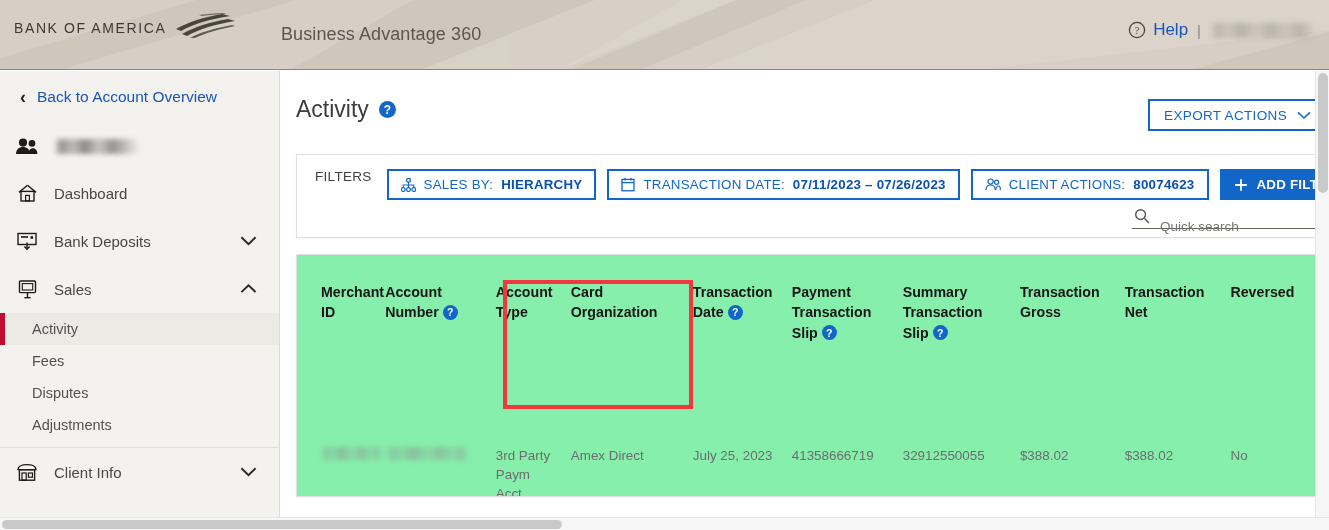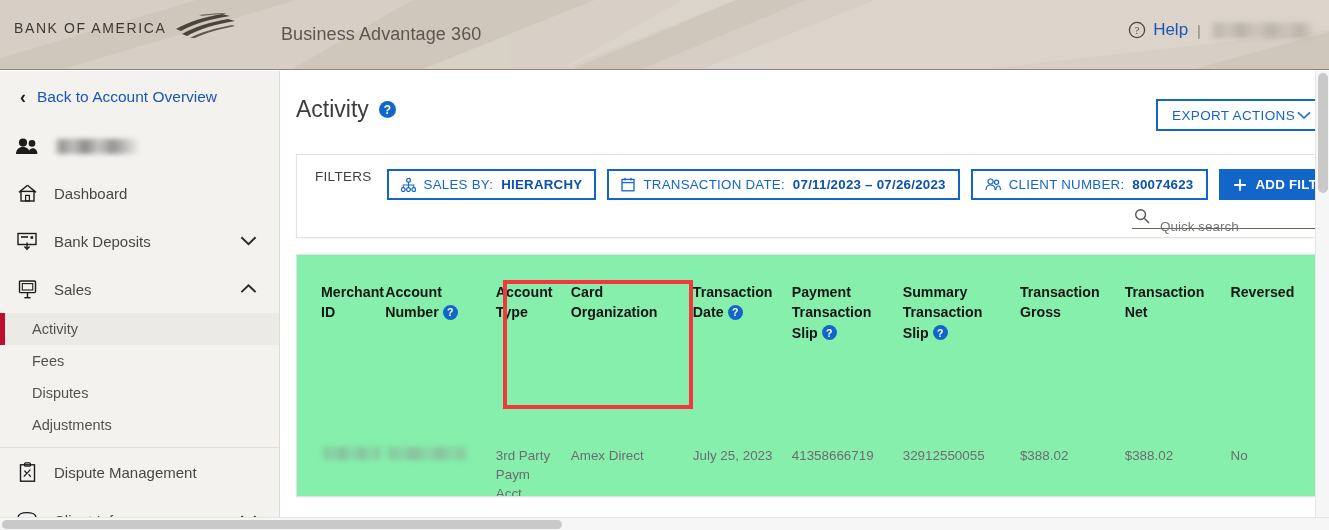--- a/index.html
+++ b/index.html
@@ -119,21 +119,21 @@
     background: #1266c8; color: #fff; font-size: 12px; font-weight: bold;
     display: inline-flex; align-items: center; justify-content: center;
     line-height: 1;
   }
   .qmark.sm { width: 15px; height: 15px; font-size: 10.5px; }
 
   .export-btn {
     position: absolute; right: 2px; top: 28px;
     border: 2px solid #1266c8; color: #1266c8;
     background: #fff; height: 32px; padding: 4px 14px;
-    display: flex; align-items: center; gap: 2px;
+    display: flex; align-items: center; gap: 10px;
     font-size: 13.5px; letter-spacing: .35px; cursor: pointer;
   }
 
   .filters-card {
     position: absolute; left: 15px; top: 83px;
     width: 1031px; height: 84px;
     border: 1px solid #e3e1de; background: #fff;
     box-shadow: 0 1px 2px rgba(0,0,0,.045);
   }
   .filters-row { display: flex; align-items: flex-start; gap: 11px; padding: 14px 0 0 18px; }
@@ -322,30 +322,20 @@
     </div>
     <div class="sub-item">
       <span>Disputes</span>
     </div>
     <div class="sub-item">
       <span>Adjustments</span>
     </div>
 
     <div class="nav-divider"></div>
 
-    <div class="nav-item">
-      <span class="nav-icon">
-        <svg width="19" height="21" viewBox="0 0 19 21">
-          <rect x="2.5" y="2.8" width="14" height="16.4" fill="none" stroke="#1c1c1c" stroke-width="1.4"></rect>
-          <rect x="6.6" y="0.8" width="5.8" height="3.4" rx="1" fill="none" stroke="#1c1c1c" stroke-width="1.3"></rect>
-          <path d="M5.8 14.6 L12.4 7.6 M6.4 8.6 L8.8 11.2 M10.6 12.2 L12.8 14.8" fill="none" stroke="#1c1c1c" stroke-width="1.3"></path>
-        </svg>
-      </span>
-      <span>Dispute Management</span>
-    </div>
 
     <div class="nav-item">
       <span class="nav-icon">
         <svg width="22" height="19" viewBox="0 0 22 19">
           <path d="M2 6.6 C2 3.4, 6 1.6, 11 1.6 C16 1.6, 20 3.4, 20 6.6 Z" fill="none" stroke="#1c1c1c" stroke-width="1.4"></path>
           <rect x="3.4" y="6.8" width="15.2" height="10.4" fill="none" stroke="#1c1c1c" stroke-width="1.4"></rect>
           <rect x="6" y="10" width="4.2" height="7.2" fill="none" stroke="#1c1c1c" stroke-width="1.2"></rect>
           <rect x="12.4" y="10" width="4" height="4.2" fill="none" stroke="#1c1c1c" stroke-width="1.2"></rect>
         </svg>
       </span>
@@ -398,21 +388,21 @@
           <b>07/11/2023 – 07/26/2023</b>
         </div>
 
         <div class="chip">
           <svg width="16" height="13" viewBox="0 0 16 13">
             <circle cx="5.6" cy="3.6" r="2.6" fill="none" stroke="#1266c8" stroke-width="1.2"></circle>
             <circle cx="11.6" cy="4.2" r="2.1" fill="none" stroke="#1266c8" stroke-width="1.2"></circle>
             <path d="M1 12 C1 8.6, 3 7, 5.6 7 C8.2 7, 10.2 8.6, 10.2 12" fill="none" stroke="#1266c8" stroke-width="1.2"></path>
             <path d="M10.8 12 C10.8 9.4, 12 8, 13.6 8 C14.8 8, 15.4 9.6, 15.4 12" fill="none" stroke="#1266c8" stroke-width="1.2"></path>
           </svg>
-          <span>CLIENT NUMBER:</span>
+          <span>CLIENT ACTIONS:</span>
           <b>80074623</b>
         </div>
 
         <div class="chip chip-add">
           <svg width="14" height="14" viewBox="0 0 14 14">
             <path d="M7 1.2 L7 12.8 M1.2 7 L12.8 7" stroke="#ffffff" stroke-width="1.8"></path>
           </svg>
           <span>ADD FILTER</span>
         </div>
       </div>

